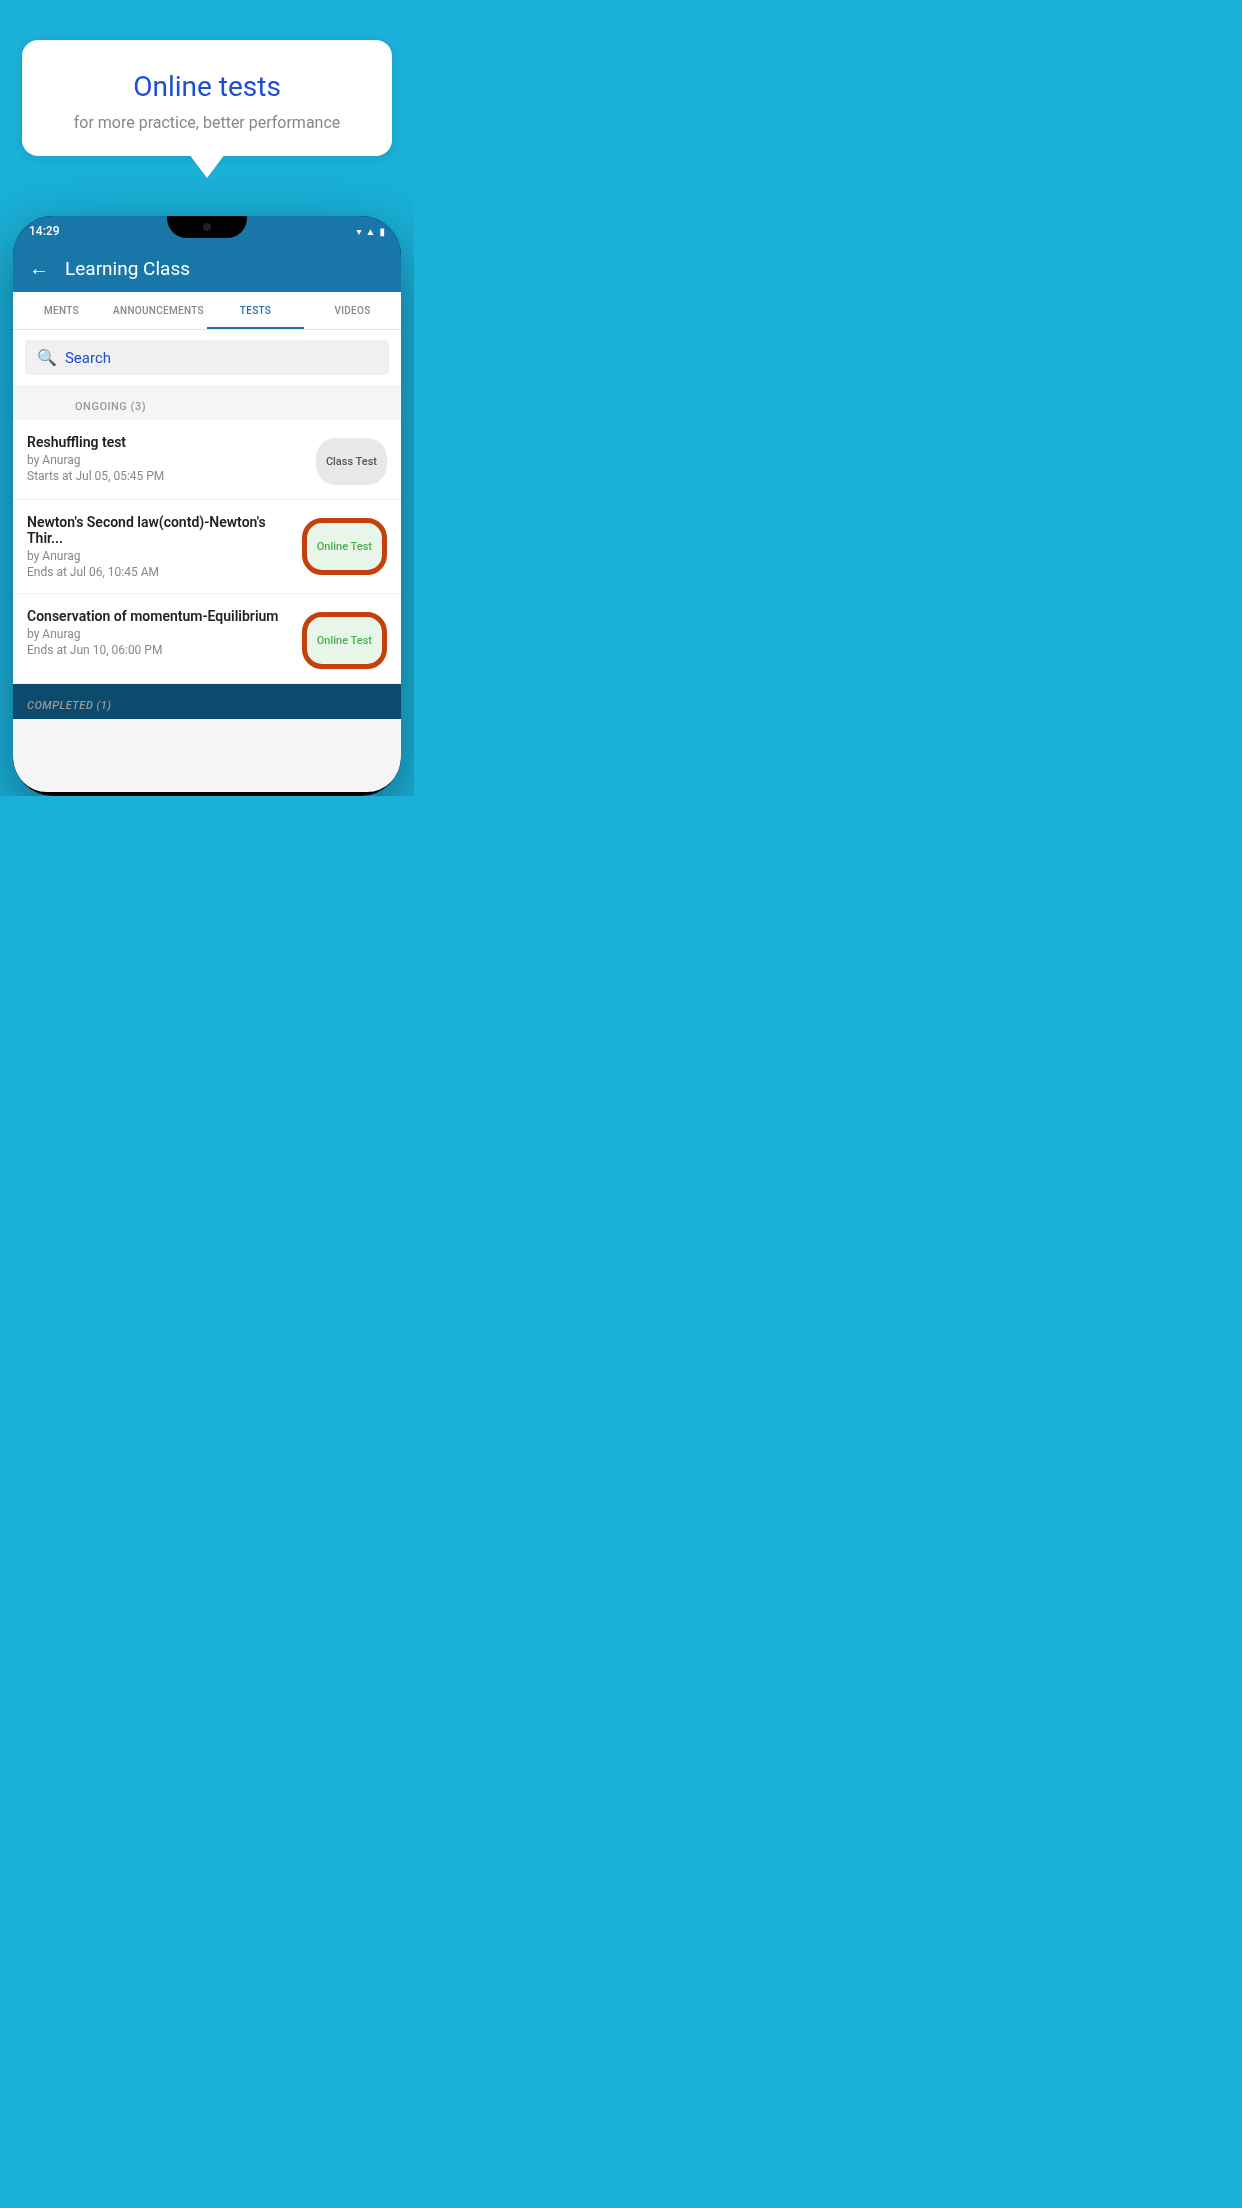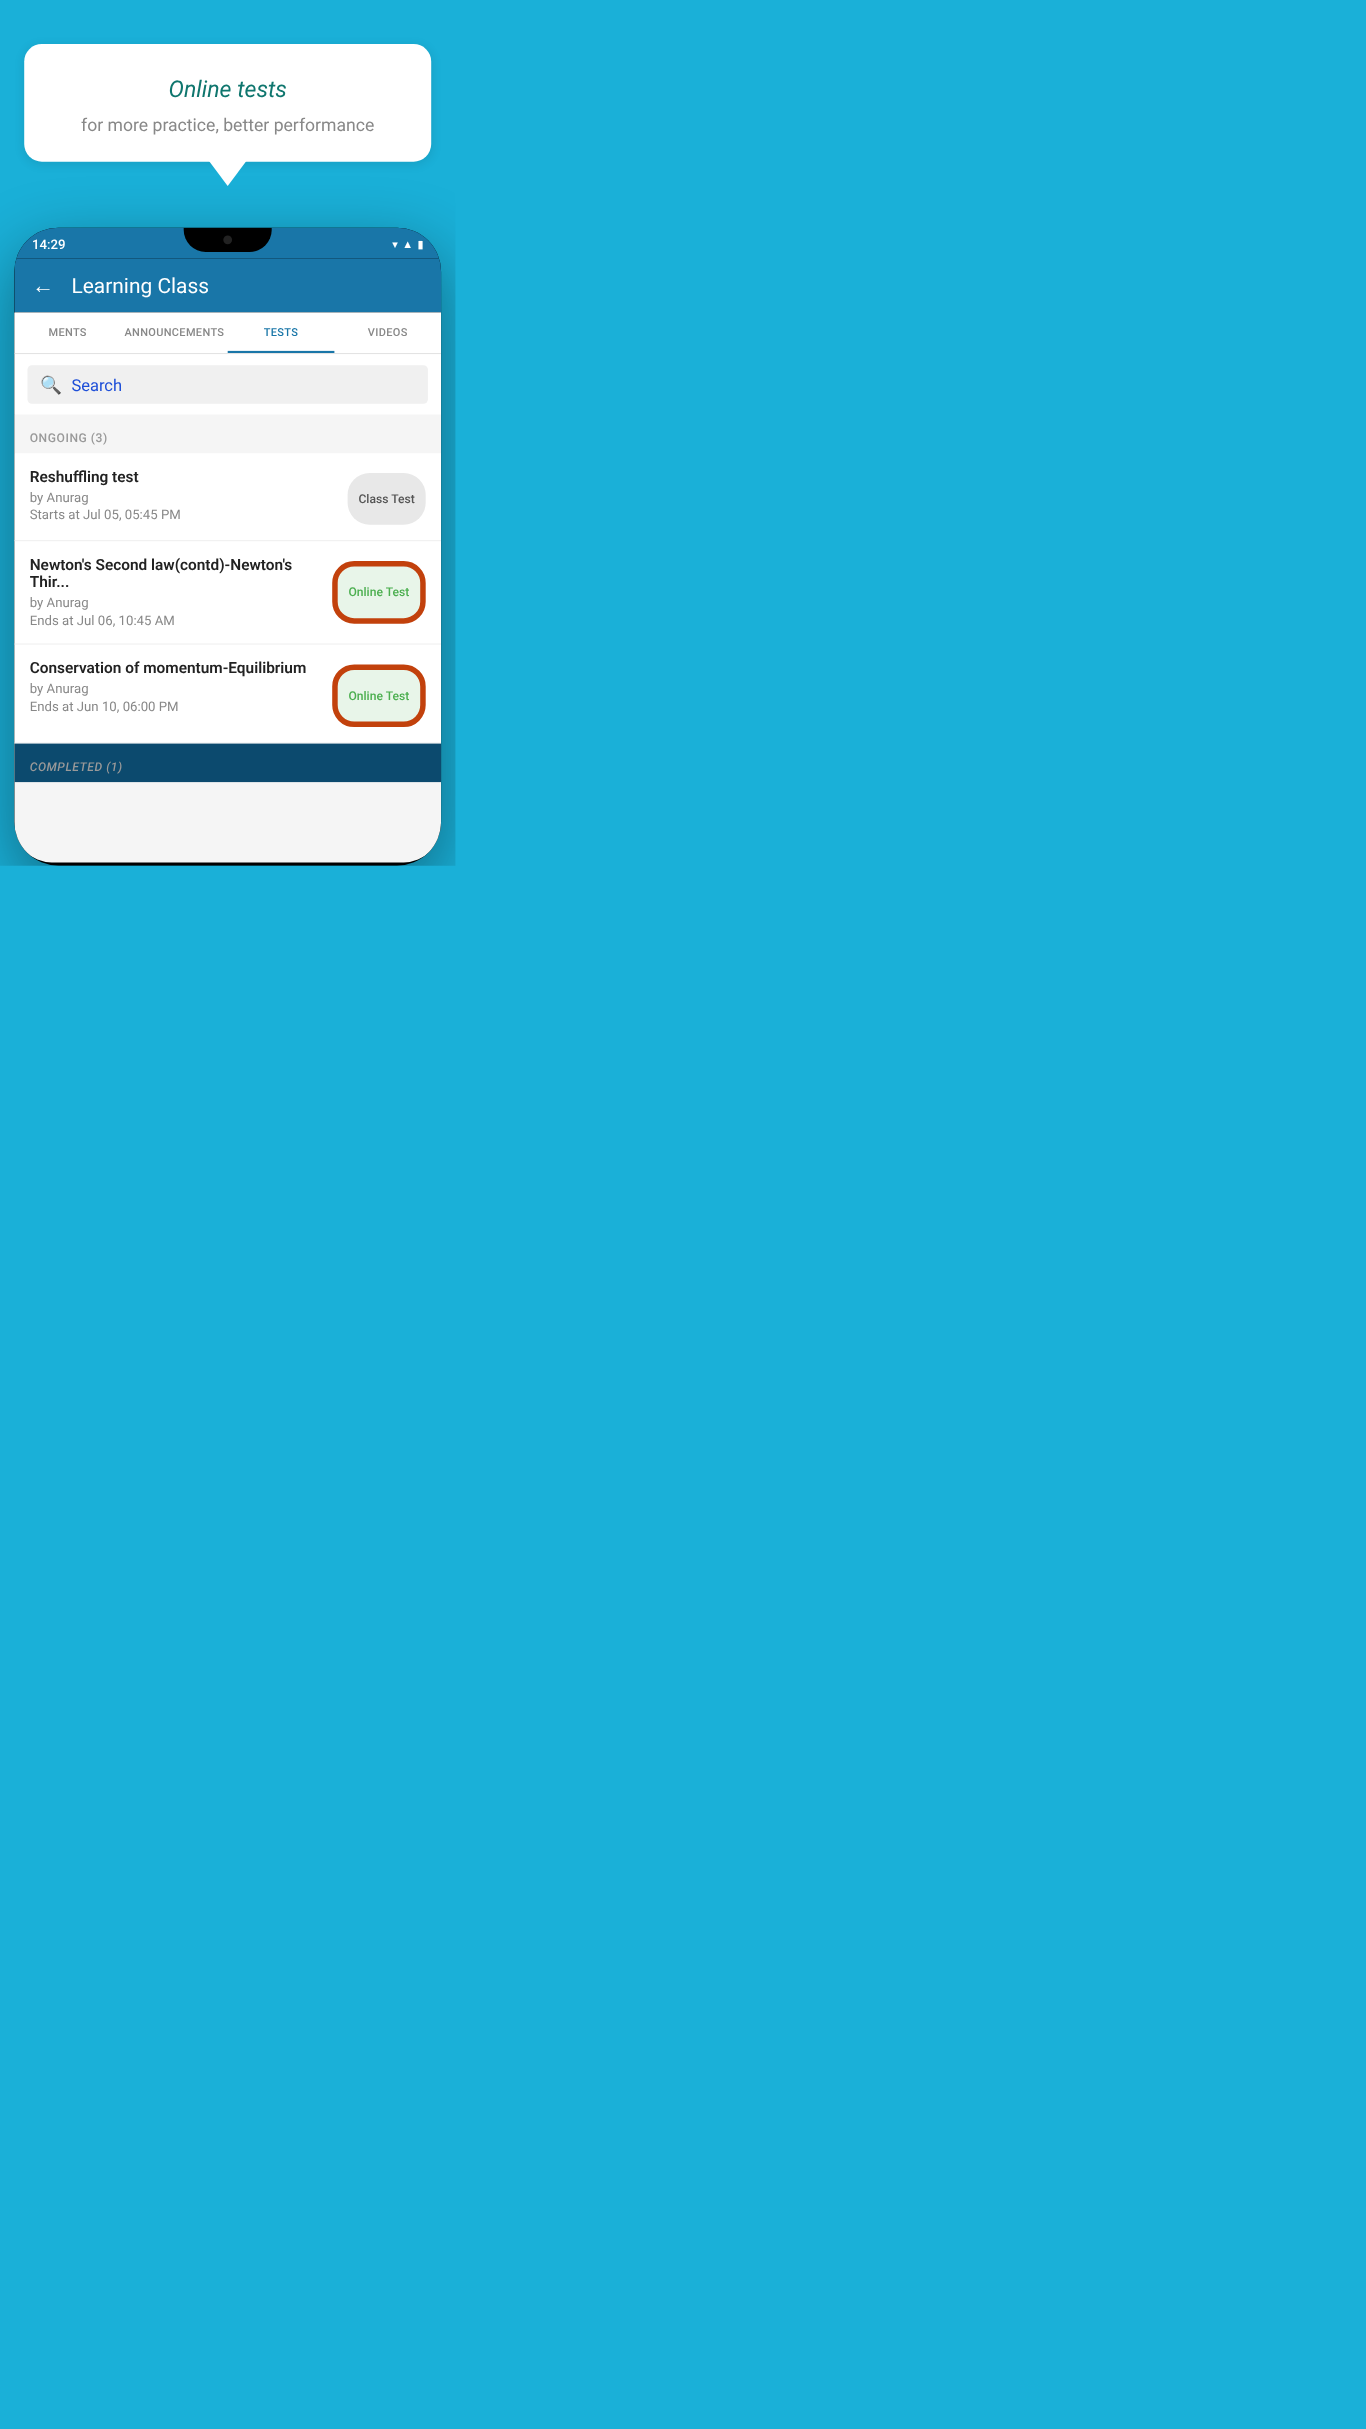--- a/index.html
+++ b/index.html
@@ -42,25 +42,24 @@
       left: 50%;
       transform: translateX(-50%);
       width: 0;
       height: 0;
       border-left: 18px solid transparent;
       border-right: 18px solid transparent;
       border-top: 24px solid white;
     }
 
     .bubble-title {
-      color: #0f766e;
-      font-size: 21px;
+      color: #1d4ed8;
+      font-size: 28px;
       font-weight: 400;
       margin-bottom: 10px;
-      font-style: italic;
     }
 
     .bubble-subtitle {
       color: #888;
       font-size: 16px;
       font-weight: 400;
     }
 
     
     .phone-wrapper {
@@ -213,20 +212,21 @@
 
     .search-text {
       color: #1d4ed8;
       font-size: 15px;
     }
 
     
     .section-header {
       padding: 10px 14px 6px 14px;
       background: #f5f5f5;
+      margin-left: 48px;
     }
 
     .section-label {
       font-size: 11px;
       color: #999;
       font-weight: 500;
       letter-spacing: 0.5px;
     }
 
     

